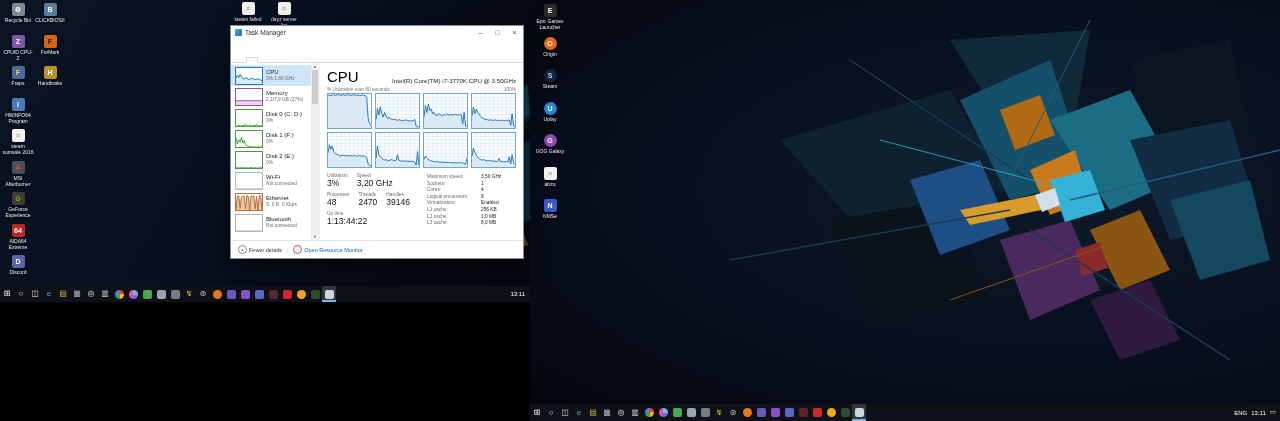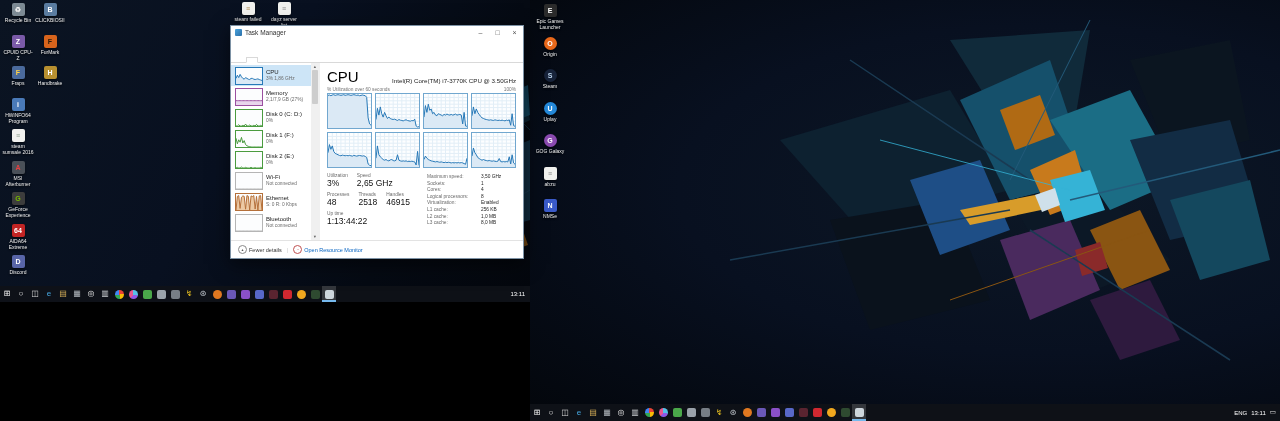--- a/index.html
+++ b/index.html
@@ -737,35 +737,35 @@
 
         <div class="stats">
           <div class="stats-left">
             <div class="stat-row">
               <div class="stat">
                 <div class="stat-label">Utilization</div>
                 <div class="stat-value">3%</div>
               </div>
               <div class="stat">
                 <div class="stat-label">Speed</div>
-                <div class="stat-value">2,65 GHz</div>
+                <div class="stat-value">3,20 GHz</div>
               </div>
             </div>
             <div class="stat-row">
               <div class="stat">
                 <div class="stat-label">Processes</div>
                 <div class="stat-value">48</div>
               </div>
               <div class="stat">
                 <div class="stat-label">Threads</div>
-                <div class="stat-value">2518</div>
+                <div class="stat-value">2470</div>
               </div>
               <div class="stat">
                 <div class="stat-label">Handles</div>
-                <div class="stat-value">46915</div>
+                <div class="stat-value">39146</div>
               </div>
             </div>
             <div class="stat-row">
               <div class="stat">
                 <div class="stat-label">Up time</div>
                 <div class="stat-value">1:13:44:22</div>
               </div>
             </div>
           </div>
           <div class="stats-right">

